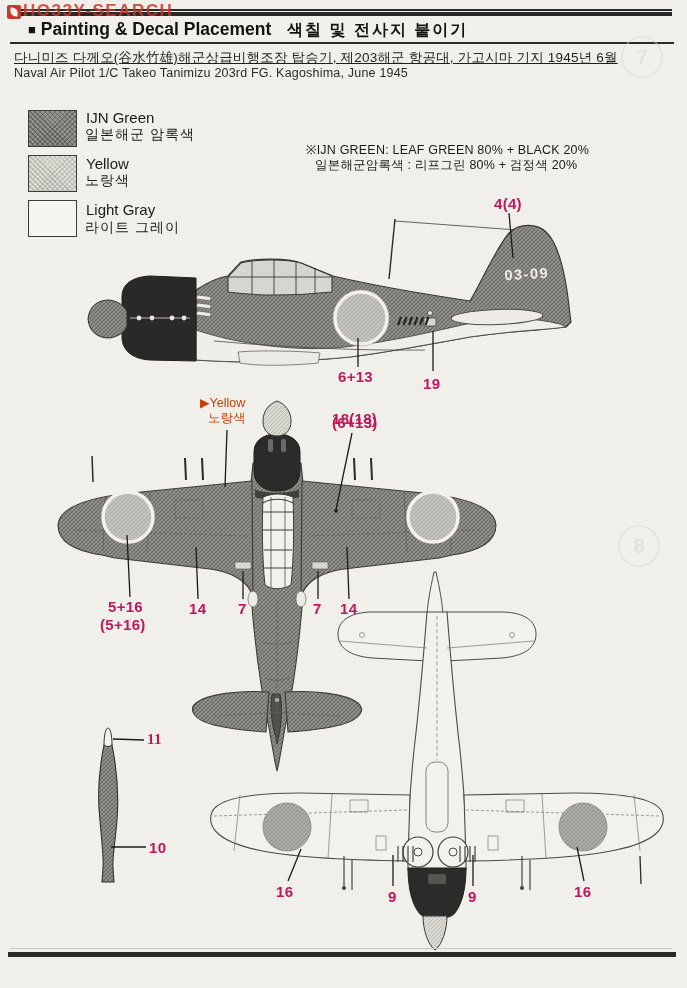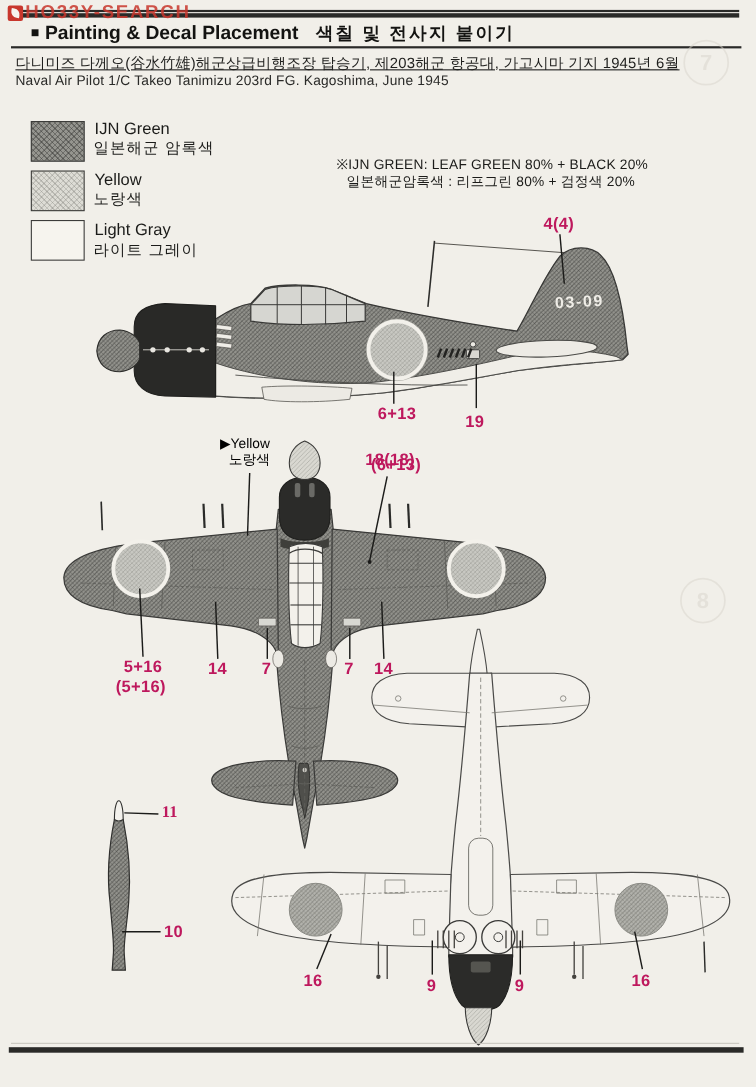--- a/index.html
+++ b/index.html
@@ -39,22 +39,22 @@
     background:
       repeating-linear-gradient(45deg, rgba(110,110,104,.30) 0 1px, transparent 1px 3.5px),
       repeating-linear-gradient(-45deg, rgba(110,110,104,.22) 0 1px, transparent 1px 3.5px),
       #dddcd5;
   }
   .sw-light{background:#f6f4ee;}
   .leg-en{position:absolute;left:86px;font-size:15px;color:#1b1b19;}
   .leg-ko{position:absolute;left:85px;font-size:14px;color:#1b1b19;letter-spacing:1px;text-align:center;}
   .note{position:absolute;font-size:12.5px;color:#1b1b19;letter-spacing:.2px;margin-top:10px;}
   .co{position:absolute;font-size:15px;font-weight:bold;color:#be185d;letter-spacing:.3px;}
-  .co-c{text-align:center;}
-  .small-note{position:absolute;font-size:12.5px;color:#000000;}
+  .co-c{text-align:left;}
+  .small-note{position:absolute;font-size:12.5px;color:#c2410c;}
   svg{position:absolute;left:0;top:0;}
   .ghost{opacity:.5;}
 </style>
 </head>
 <body>
 
 <div class="rule" style="left:8px;top:9px;width:664px;height:1.5px;"></div>
 <div class="rule" style="left:8px;top:12px;width:664px;height:3.5px;"></div>
 <div class="wm-icon"></div>
 <div class="wm-text">HO33Y-SEARCH</div>

